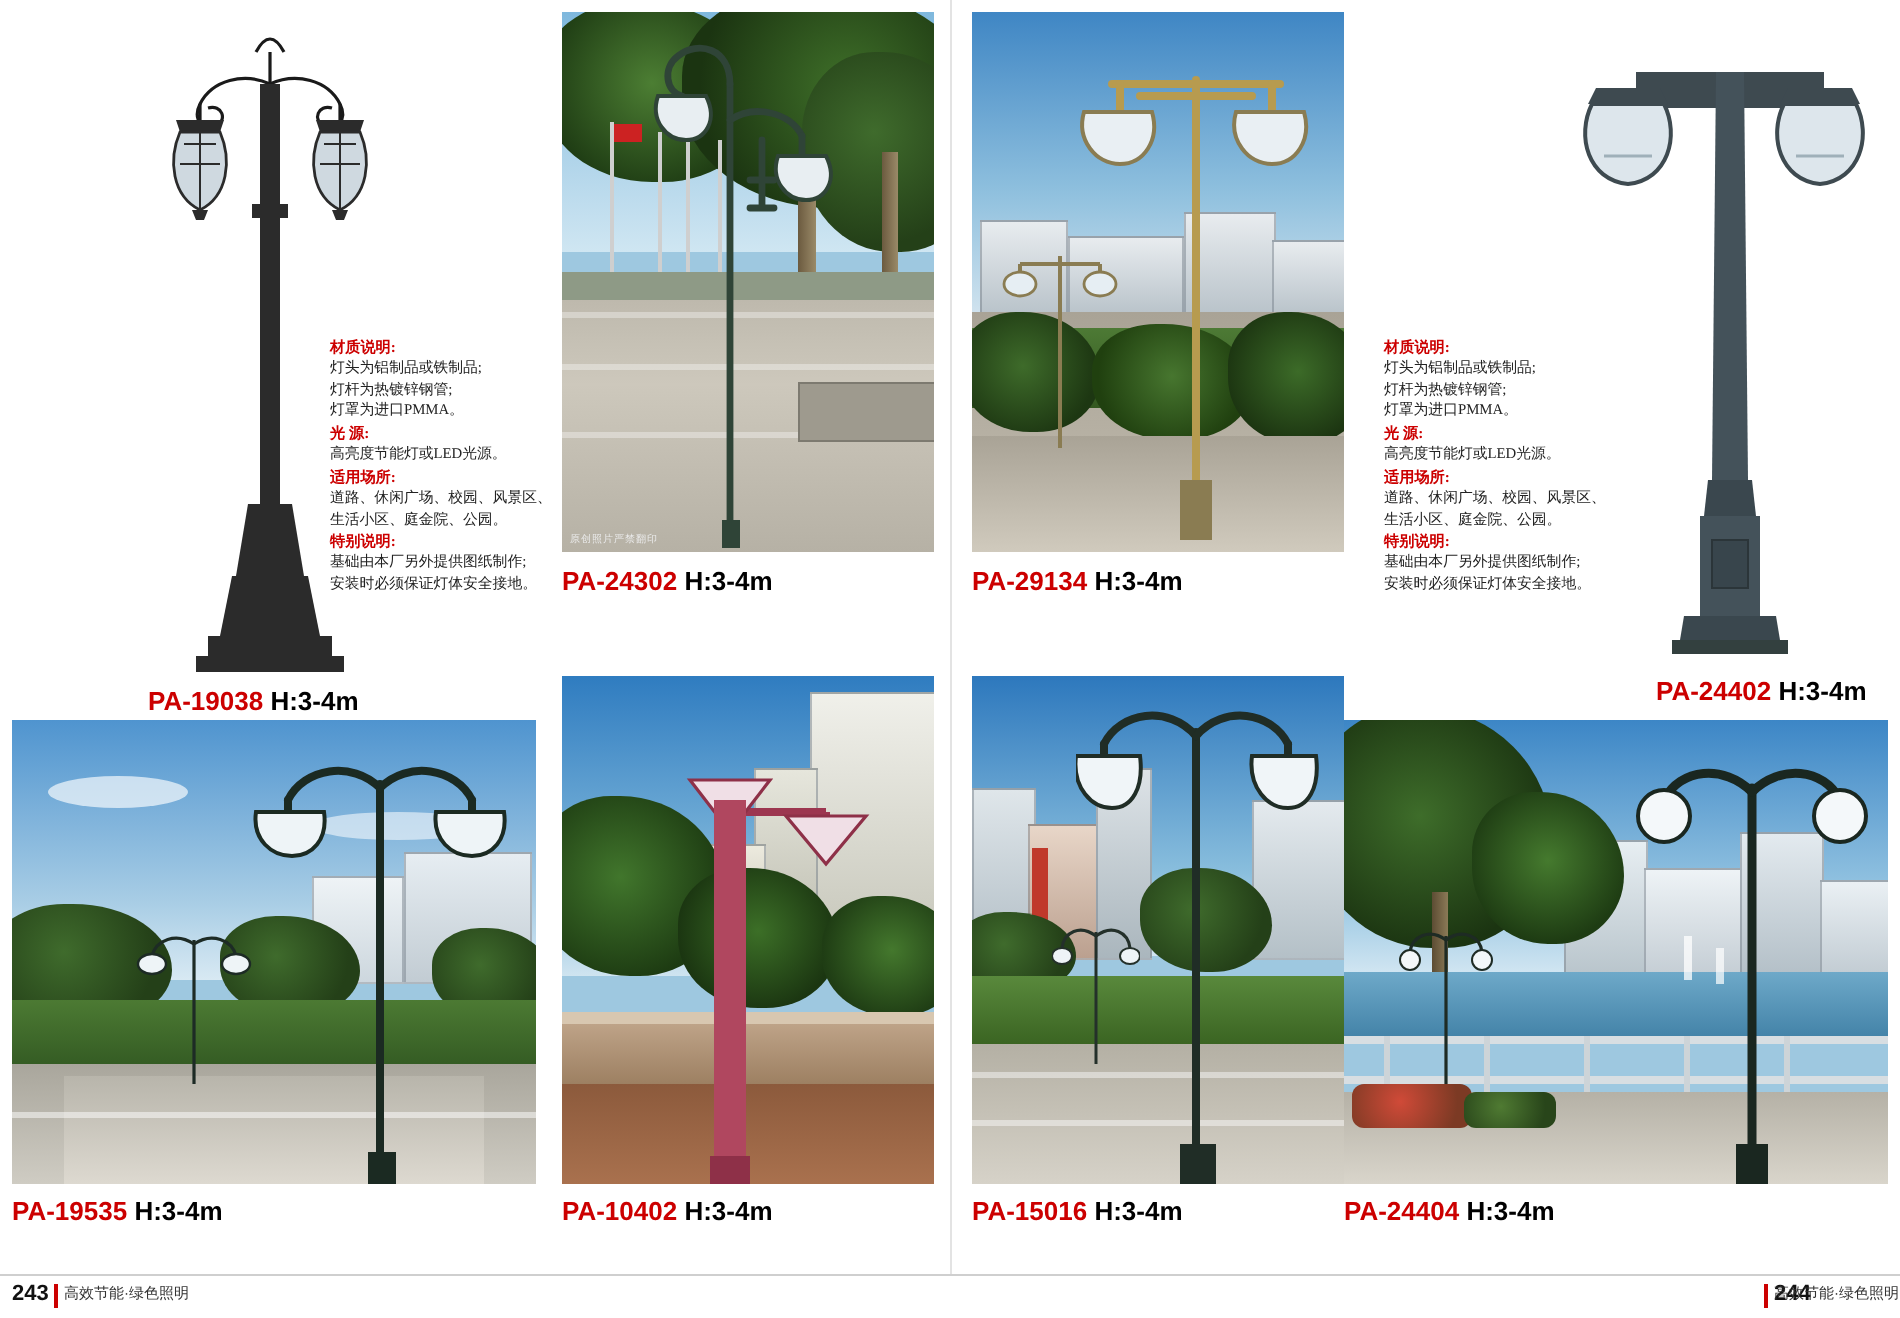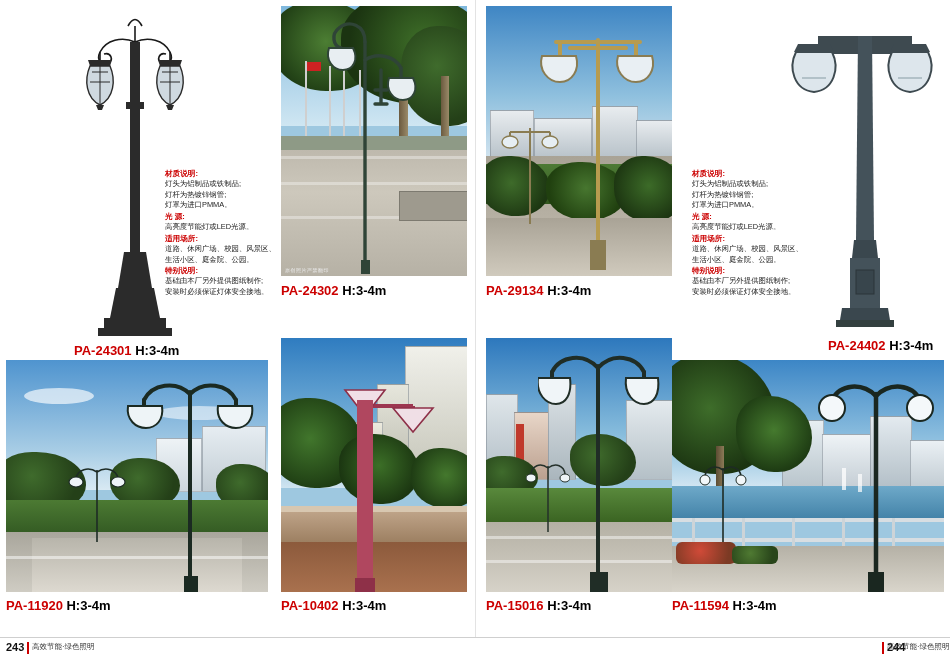--- a/index.html
+++ b/index.html
@@ -83,20 +83,21 @@
     color: #000;
     font-weight: bold;
   }
   
   .spec {
     position: absolute;
     width: 126px;
     font-size: 7.4px;
     line-height: 1.45;
     color: #222;
+    font-family: Liberation Serif, serif;
   }
   .spec .hd {
     color: #cc0000;
     font-weight: bold;
     font-size: 7.6px;
   }
   .spec .row {
     white-space: nowrap;
   }
   
@@ -179,21 +180,21 @@
       <rect x="90" y="36" width="10" height="210" fill="#2b2b2b"></rect>
       <rect x="86" y="96" width="18" height="7" fill="#2b2b2b"></rect>
 
       <path d="M84 246 L106 246 L112 282 L78 282 Z" fill="#2b2b2b"></path>
       <path d="M76 282 L114 282 L120 312 L70 312 Z" fill="#2b2b2b"></path>
       <rect x="64" y="312" width="62" height="10" fill="#2b2b2b"></rect>
       <rect x="58" y="322" width="74" height="8" fill="#2b2b2b"></rect>
     </svg>
   </div>
   <div class="label" style="left:74px; top:343px;">
-    <span class="code">PA-24301</span>
+    <span class="code">PA-19038</span>
     <span class="size">H:3-4m</span>
   </div>
 
   <div class="spec" style="left:165px; top:168px;">
     <div class="row hd">材质说明:</div>
     <div class="row">灯头为铝制品或铁制品;</div>
     <div class="row">灯杆为热镀锌钢管;</div>
     <div class="row">灯罩为进口PMMA。</div>
     <div class="row hd">光    源:</div>
     <div class="row">高亮度节能灯或LED光源。</div>
@@ -374,21 +375,21 @@
         <path d="M66 28 C 52 14, 28 18, 20 34"></path>
         <path d="M66 28 C 80 14, 104 18, 112 34"></path>
         <path d="M20 34 L20 40 M112 34 L112 40"></path>
       </g>
       <path d="M4 40 C 2 54, 12 62, 22 62 C 32 62, 40 54, 38 40 Z" fill="#eef4f7" stroke="#1b2a22" stroke-width="2"></path>
       <path d="M94 40 C 92 54, 102 62, 112 62 C 122 62, 130 54, 128 40 Z" fill="#eef4f7" stroke="#1b2a22" stroke-width="2"></path>
       <rect x="60" y="210" width="14" height="16" fill="#1b2a22"></rect>
     </svg>
   </div>
   <div class="label" style="left:6px; top:598px;">
-    <span class="code">PA-11920</span>
+    <span class="code">PA-19535</span>
     <span class="size">H:3-4m</span>
   </div>
 
   <div class="photo" style="left:281px; top:338px; width:186px; height:254px;">
     <div class="sky" style="height:150px; background:linear-gradient(#2f7cc0,#86bcdd 70%,#cfe4f0);"></div>
 
     <div class="bldg" style="left:124px; top:8px; width:62px; height:120px; background:linear-gradient(#f0f0ea,#c9c9bd);"></div>
     <div class="bldg" style="left:96px; top:46px; width:30px; height:82px; background:linear-gradient(#e6e6dc,#bfbfb2);"></div>
     <div class="bldg" style="left:56px; top:84px; width:44px; height:46px; background:linear-gradient(#eceade,#c6c4b5);"></div>
 
@@ -508,21 +509,21 @@
         <path d="M66 28 L66 222"></path>
         <path d="M66 30 C 52 16, 30 18, 22 34"></path>
         <path d="M66 30 C 80 16, 102 18, 110 34"></path>
       </g>
       <circle cx="22" cy="42" r="13" fill="#f4f8fa" stroke="#1a2720" stroke-width="2"></circle>
       <circle cx="110" cy="42" r="13" fill="#f4f8fa" stroke="#1a2720" stroke-width="2"></circle>
       <rect x="58" y="206" width="16" height="20" fill="#1a2720"></rect>
     </svg>
   </div>
   <div class="label" style="left:672px; top:598px;">
-    <span class="code">PA-11594</span>
+    <span class="code">PA-24404</span>
     <span class="size">H:3-4m</span>
   </div>
 
   <div class="divider-v" style="left:475px;"></div>
 
   <div class="footer">
     <div class="foot-rule"></div>
     <div class="pagenum" style="left:6px;">243</div>
     <div class="footbar" style="left:27px;"></div>
     <div class="foottext" style="left:32px;">高效节能·绿色照明</div>

